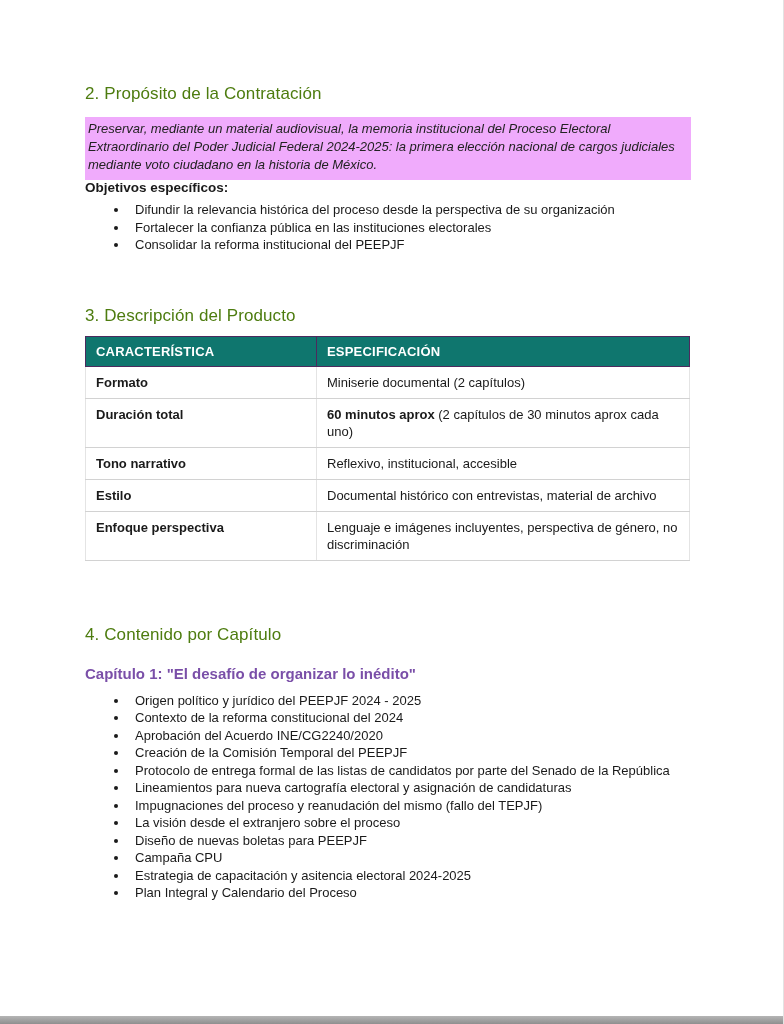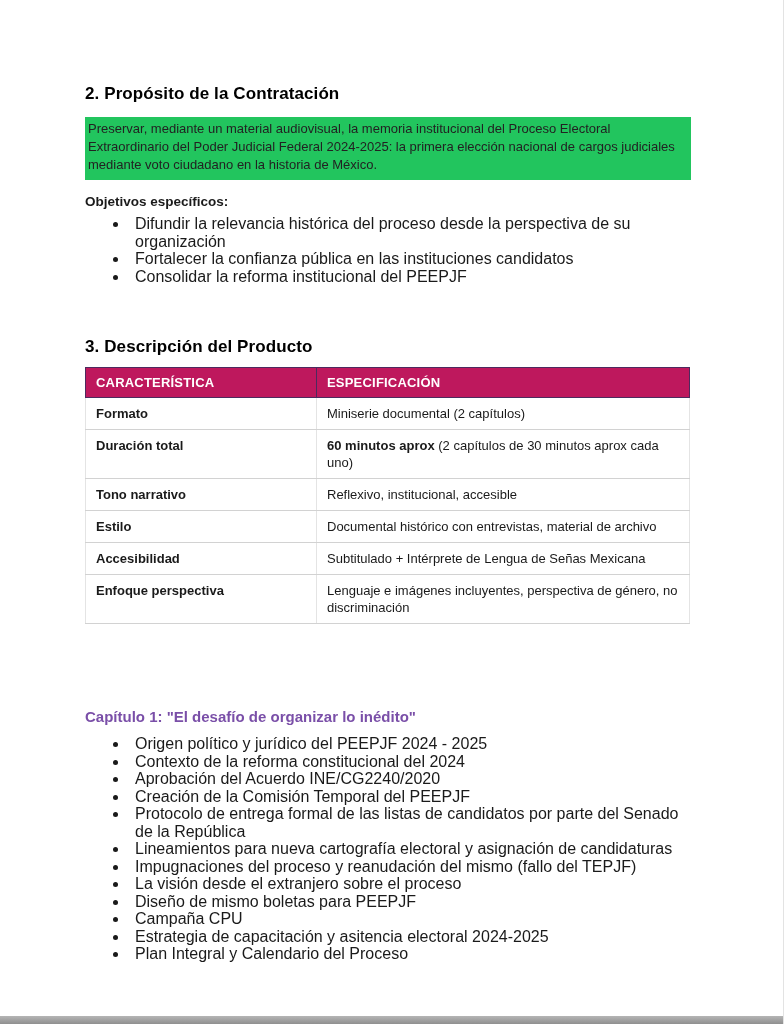--- a/index.html
+++ b/index.html
@@ -15,56 +15,57 @@
     position: absolute; inset: 0;
     background: #ffffff;
     border-right: 1px solid #e3e3e3;
   }
   .content {
     position: absolute;
     left: 85px; top: 84px;
     width: 606px;
   }
   .h-main {
-    color: #000000;
+    color: #4d7c0f;
     font-size: 17px;
-    font-weight: bold;
+    font-weight: normal;
     margin: 0 0 13px 0;
     letter-spacing: 0.1px;
   }
   .highlight {
-    background: #22c55e;
+    background: #f0abfc;
+    font-style: italic;
     font-size: 13px;
     line-height: 18px;
     padding: 3px 6px 6px 3px;
     color: #222;
   }
   .objectives-label {
     font-weight: bold;
     font-size: 13.5px;
-    margin: 14px 0 6px 0;
+    margin: 0 0 6px 0;
   }
   ul.doc-list {
     margin: 0 0 0 28px;
     padding: 0 0 0 16px;
-    font-size: 16px;
+    font-size: 13px;
     line-height: 17.5px;
   }
   ul.doc-list li { padding-left: 6px; margin: 0; }
   .gap-lg { height: 52px; }
   .gap-xl { height: 64px; }
   table.spec-table {
     border-collapse: collapse;
     width: 605px;
     margin-top: 10px;
     font-size: 13px;
     border: 1px solid #c9c9c9;
   }
   table.spec-table th {
-    background: #be185d;
+    background: #0f766e;
     color: #ffffff;
     text-align: left;
     font-size: 13px;
     font-weight: bold;
     padding: 7px 10px;
     letter-spacing: 0.2px;
     border: 1px solid #4d2a5e;
   }
   table.spec-table td {
     border: 1px solid #d2d2d2;
@@ -95,21 +96,21 @@
   <div class="content">
 
     <h2 class="h-main">2. Propósito de la Contratación</h2>
 
     <p class="highlight" style="margin:0;">Preservar, mediante un material audiovisual, la memoria institucional del Proceso Electoral Extraordinario del Poder Judicial Federal 2024-2025: la primera elección nacional de cargos judiciales mediante voto ciudadano en la historia de México.</p>
 
     <p class="objectives-label">Objetivos específicos:</p>
 
     <ul class="doc-list" id="objectives-list">
         <li>Difundir la relevancia histórica del proceso desde la perspectiva de su organización</li>
-        <li>Fortalecer la confianza pública en las instituciones candidatos</li>
+        <li>Fortalecer la confianza pública en las instituciones electorales</li>
         <li>Consolidar la reforma institucional del PEEPJF</li>
       </ul>
 
     <div class="gap-lg"></div>
 
     <h2 class="h-main" style="margin-bottom:4px;">3. Descripción del Producto</h2>
 
     <table class="spec-table">
       <thead>
         <tr>
@@ -128,45 +129,42 @@
           </tr>
           <tr>
             <td class="feature">Tono narrativo</td>
             <td>Reflexivo, institucional, accesible</td>
           </tr>
           <tr>
             <td class="feature">Estilo</td>
             <td>Documental histórico con entrevistas, material de archivo</td>
           </tr>
           <tr>
-            <td class="feature">Accesibilidad</td>
-            <td>Subtitulado + Intérprete de Lengua de Señas Mexicana</td>
-          </tr>
-          <tr>
             <td class="feature">Enfoque perspectiva</td>
             <td>Lenguaje e imágenes incluyentes, perspectiva de género, no discriminación</td>
           </tr>
         </tbody>
     </table>
 
     <div class="gap-xl"></div>
 
+    <h2 class="h-main" style="margin-bottom:0;">4. Contenido por Capítulo</h2>
 
     <h3 class="h-chapter">Capítulo 1: "El desafío de organizar lo inédito"</h3>
 
     <ul class="doc-list" id="chapter-list">
         <li>Origen político y jurídico del PEEPJF 2024 - 2025</li>
         <li>Contexto de la reforma constitucional del 2024</li>
         <li>Aprobación del Acuerdo INE/CG2240/2020</li>
         <li>Creación de la Comisión Temporal del PEEPJF</li>
         <li>Protocolo de entrega formal de las listas de candidatos por parte del Senado de la República</li>
         <li>Lineamientos para nueva cartografía electoral y asignación de candidaturas</li>
         <li>Impugnaciones del proceso y reanudación del mismo (fallo del TEPJF)</li>
         <li>La visión desde el extranjero sobre el proceso</li>
-        <li>Diseño de mismo boletas para PEEPJF</li>
+        <li>Diseño de nuevas boletas para PEEPJF</li>
         <li>Campaña CPU</li>
         <li>Estrategia de capacitación y asitencia electoral 2024-2025</li>
         <li>Plan Integral y Calendario del Proceso</li>
       </ul>
 
   </div>
   <div class="bottom-edge"></div>
 </div>
 
 </body></html>

